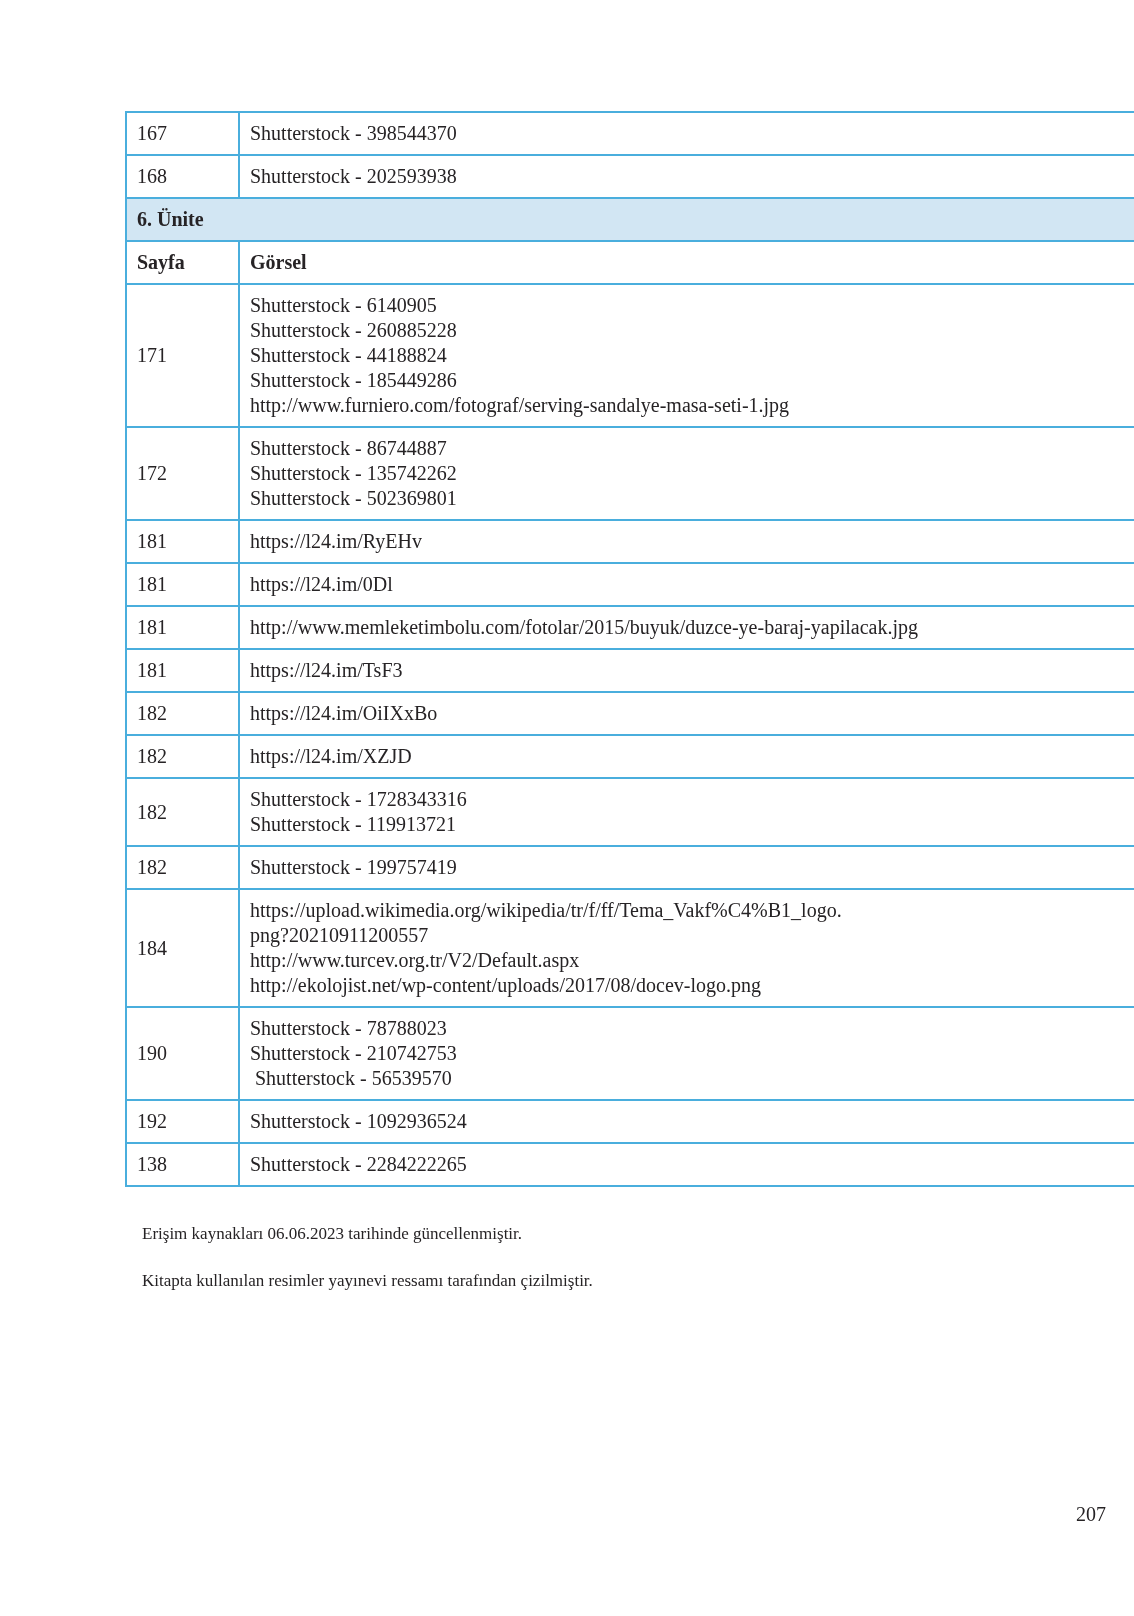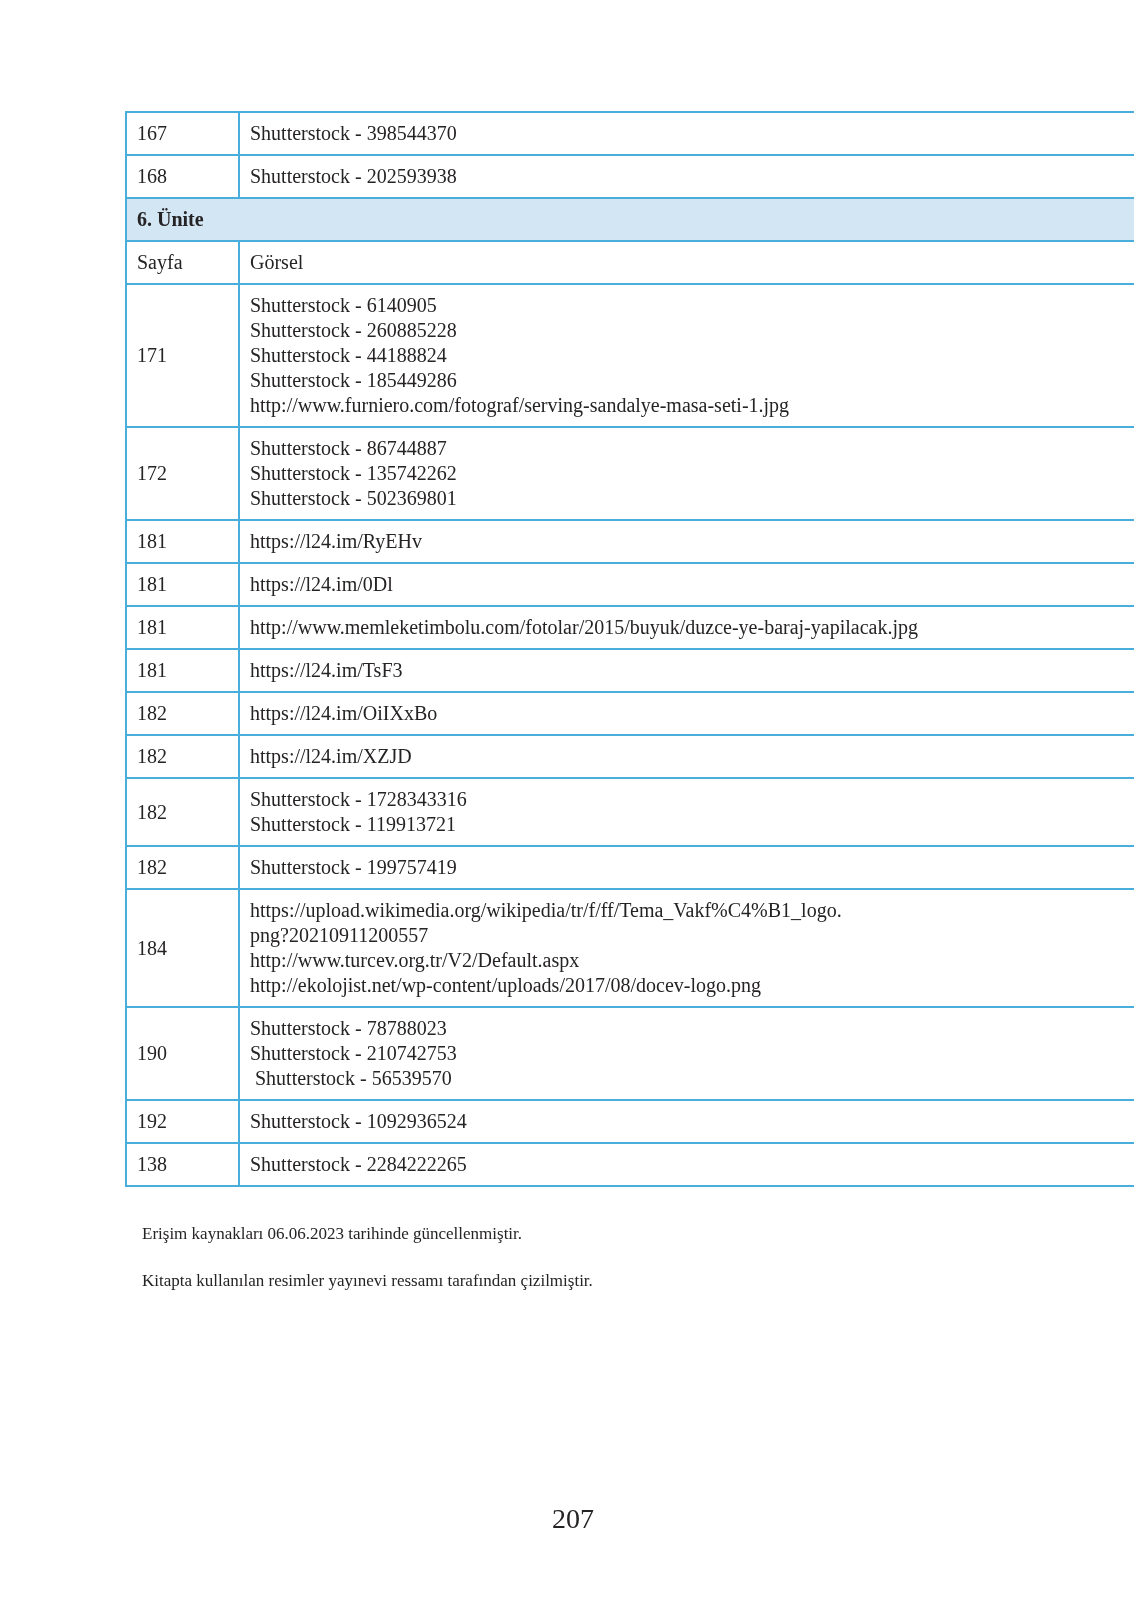--- a/index.html
+++ b/index.html
@@ -41,21 +41,21 @@
     padding-top: 5px;
     padding-bottom: 5px;
   }
   td.section {
     background: #d2e6f3;
     font-weight: bold;
     font-size: 21px;
     padding: 9px 6px 9px 10px;
   }
   td.colhead {
-    font-weight: normal;
+    font-weight: bold;
     font-size: 20px;
     margin-top: 24px;
   }
   .source-line {
     white-space: pre-wrap;
   }
   .notes {
     position: absolute;
     left: 142px;
     top: 1220px;
@@ -64,23 +64,22 @@
   .note-line {
     font-size: 17px;
     line-height: 28px;
     margin: 0 0 19px 0;
   }
   .page-number {
     position: absolute;
     left: 0;
     top: 1503px;
     width: 1106px;
-    text-align: center;
-    font-size: 28px;
-    padding-left: 20px;
+    text-align: right;
+    font-size: 20px;
   }
 </style>
 </head>
 <body>
 
 <div class="table-wrap">
   <table class="credits">
     <tbody>
         <tr>
           <td class="pagecol">167</td>

